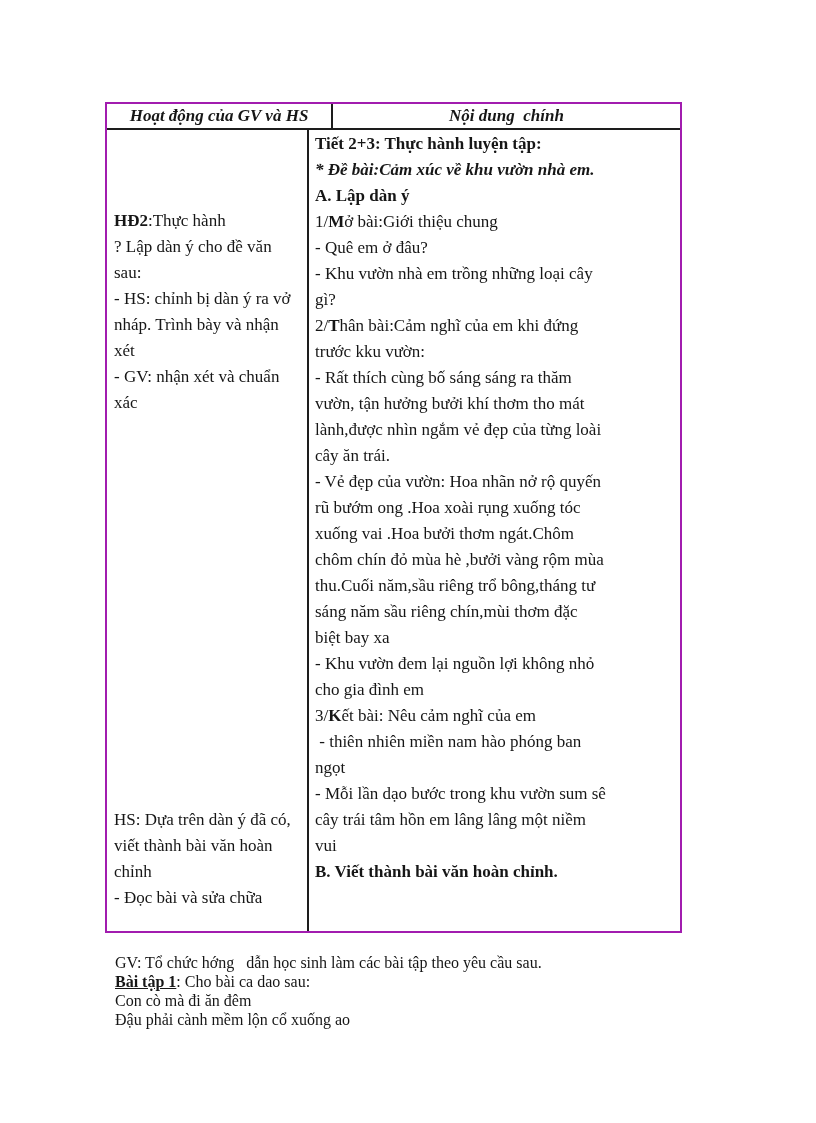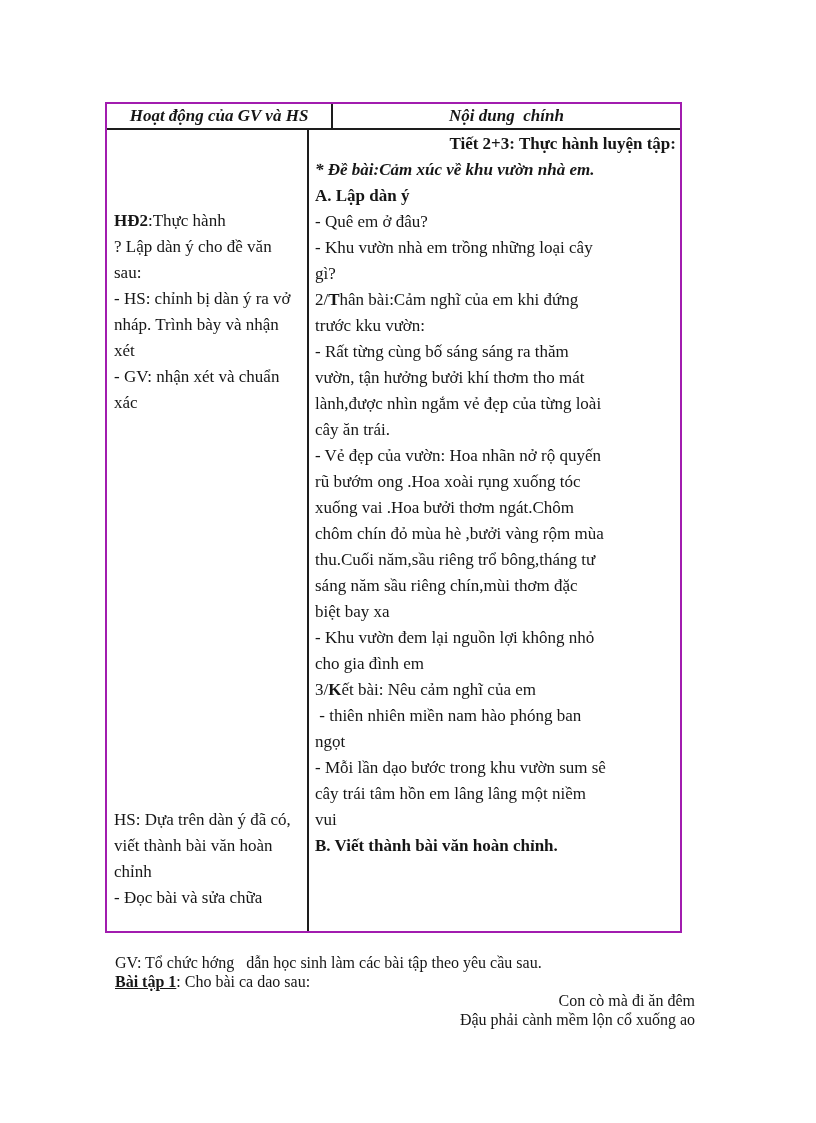--- a/index.html
+++ b/index.html
@@ -65,21 +65,21 @@
   }
   .td.col-right {
     flex: 1;
     padding: 1px 4px 0 6px;
   }
   .block-top { margin-top: 78px; }
   .block-bottom { margin-top: 391px; }
   .line {
     white-space: pre-wrap;
   }
-  .line.align-center { text-align: right; }
+  .line.align-center { text-align: left; }
   .run.bold { font-weight: bold; }
   .run.italic { font-style: italic; }
   .run.underline { text-decoration: underline; }
   .footer {
     position: absolute;
     left: 115px;
     top: 953px;
     width: 580px;
     font-size: 16px;
     line-height: 19px;
@@ -111,26 +111,27 @@
             <div class="line"><span class="run">HS: Dựa trên dàn ý đã có,</span></div>
             <div class="line"><span class="run">viết thành bài văn hoàn</span></div>
             <div class="line"><span class="run">chỉnh</span></div>
             <div class="line"><span class="run">- Đọc bài và sửa chữa</span></div>
           </div>
       </div>
       <div class="td col-right">
           <div class="line align-center"><span class="run bold">Tiết 2+3: Thực hành luyện tập:</span></div>
           <div class="line"><span class="run bold italic">* Đề bài:Cảm xúc về khu vườn nhà em.</span></div>
           <div class="line"><span class="run bold">A. Lập dàn ý</span></div>
+          <div class="line"><span class="run">1/</span><span class="run bold">M</span><span class="run">ở bài:Giới thiệu chung</span></div>
           <div class="line"><span class="run">- Quê em ở đâu?</span></div>
           <div class="line"><span class="run">- Khu vườn nhà em trồng những loại cây</span></div>
           <div class="line"><span class="run">gì?</span></div>
           <div class="line"><span class="run">2/</span><span class="run bold">T</span><span class="run">hân bài:Cảm nghĩ của em khi đứng</span></div>
           <div class="line"><span class="run">trước kku vườn:</span></div>
-          <div class="line"><span class="run">- Rất từng cùng bố sáng sáng ra thăm</span></div>
+          <div class="line"><span class="run">- Rất thích cùng bố sáng sáng ra thăm</span></div>
           <div class="line"><span class="run">vườn, tận hưởng bưởi khí thơm tho mát</span></div>
           <div class="line"><span class="run">lành,được nhìn ngắm vẻ đẹp của từng loài</span></div>
           <div class="line"><span class="run">cây ăn trái.</span></div>
           <div class="line"><span class="run">- Vẻ đẹp của vườn: Hoa nhãn nở rộ quyến</span></div>
           <div class="line"><span class="run">rũ bướm ong .Hoa xoài rụng xuống tóc</span></div>
           <div class="line"><span class="run">xuống vai .Hoa bưởi thơm ngát.Chôm</span></div>
           <div class="line"><span class="run">chôm chín đỏ mùa hè ,bưởi vàng rộm mùa</span></div>
           <div class="line"><span class="run">thu.Cuối năm,sầu riêng trổ bông,tháng tư</span></div>
           <div class="line"><span class="run">sáng năm sầu riêng chín,mùi thơm đặc</span></div>
           <div class="line"><span class="run">biệt bay xa</span></div>

